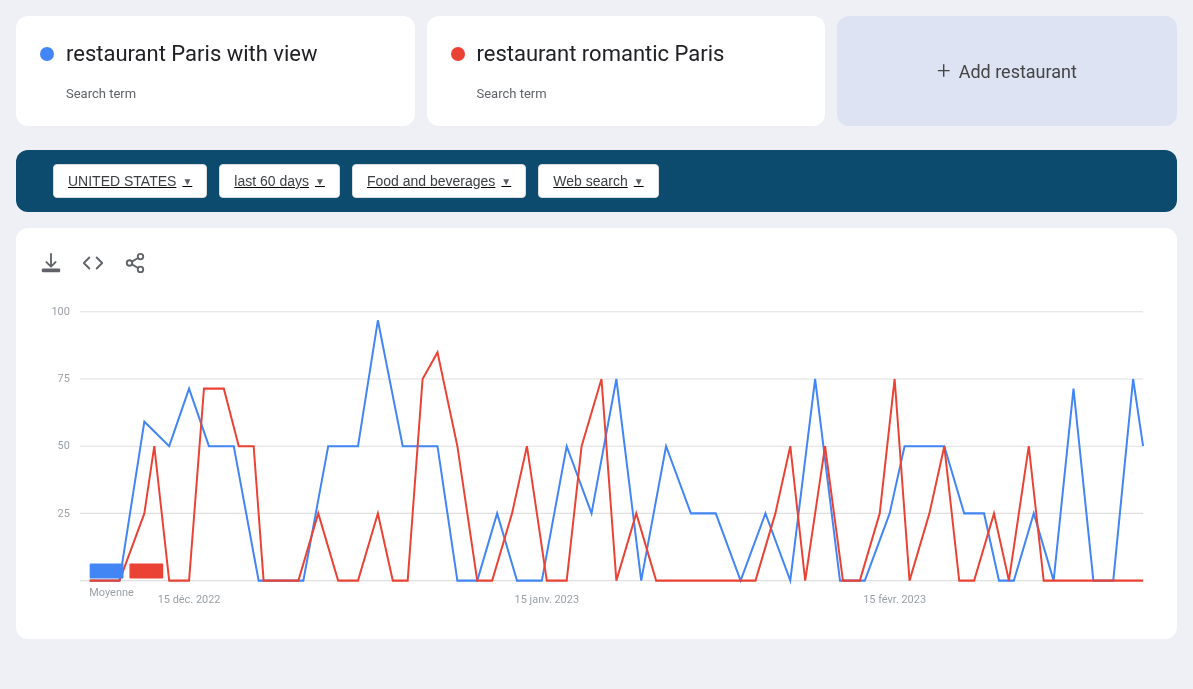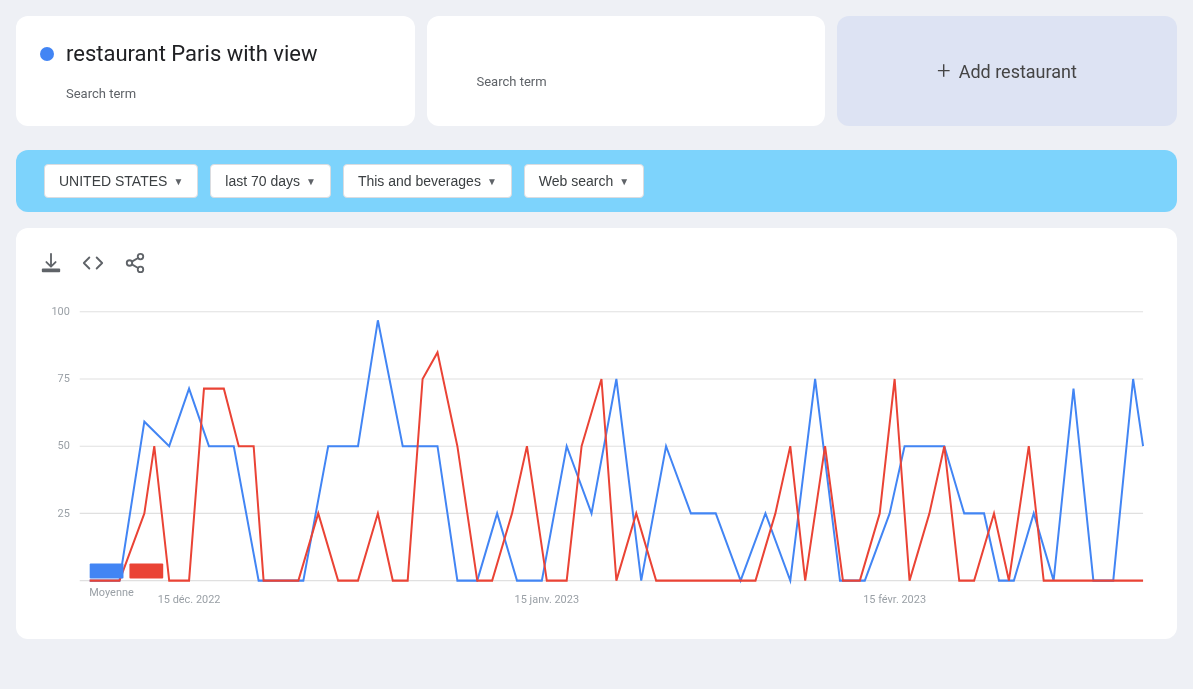--- a/index.html
+++ b/index.html
@@ -70,27 +70,28 @@
       gap: 8px;
     }
 
     .add-comparison-text {
       font-size: 18px;
       color: #444;
       font-weight: 400;
     }
 
     .filters-section {
-      background: #7dd3fc;
+      background: #0c4a6e;
       margin: 16px 16px 0 16px;
       border-radius: 12px;
-      padding: 14px 28px;
+      padding: 14px 37px;
       display: flex;
       align-items: center;
       gap: 12px;
+      text-decoration: underline;
     }
 
     .filter-btn {
       display: flex;
       align-items: center;
       gap: 6px;
       border: 1px solid #dadce0;
       border-radius: 4px;
       padding: 8px 14px;
       font-size: 14px;
@@ -175,40 +176,44 @@
 
   <div class="search-card">
     <div class="search-card-title">
       <span class="dot dot-blue"></span>
       <span>restaurant Paris with view</span>
     </div>
     <div class="search-card-subtitle">Search term</div>
   </div>
 
   <div class="search-card">
+    <div class="search-card-title">
+      <span class="dot dot-red"></span>
+      <span>restaurant romantic  Paris</span>
+    </div>
     <div class="search-card-subtitle">Search term</div>
   </div>
 
   <div class="add-comparison-card">
     <span style="font-size:24px; color:#444; font-weight:300;">+</span>
     <span class="add-comparison-text">Add restaurant</span>
   </div>
 </div>
 
 <div class="filters-section">
   <button class="filter-btn">
     <span>UNITED STATES</span>
     <span class="chevron">▼</span>
   </button>
   <button class="filter-btn">
-    <span>last 70 days</span>
+    <span>last 60 days</span>
     <span class="chevron">▼</span>
   </button>
   <button class="filter-btn">
-    <span>This and beverages</span>
+    <span>Food and beverages</span>
     <span class="chevron">▼</span>
   </button>
   <button class="filter-btn">
     <span>Web search</span>
     <span class="chevron">▼</span>
   </button>
 </div>
 
 <div class="chart-section">
   <div class="chart-header">

